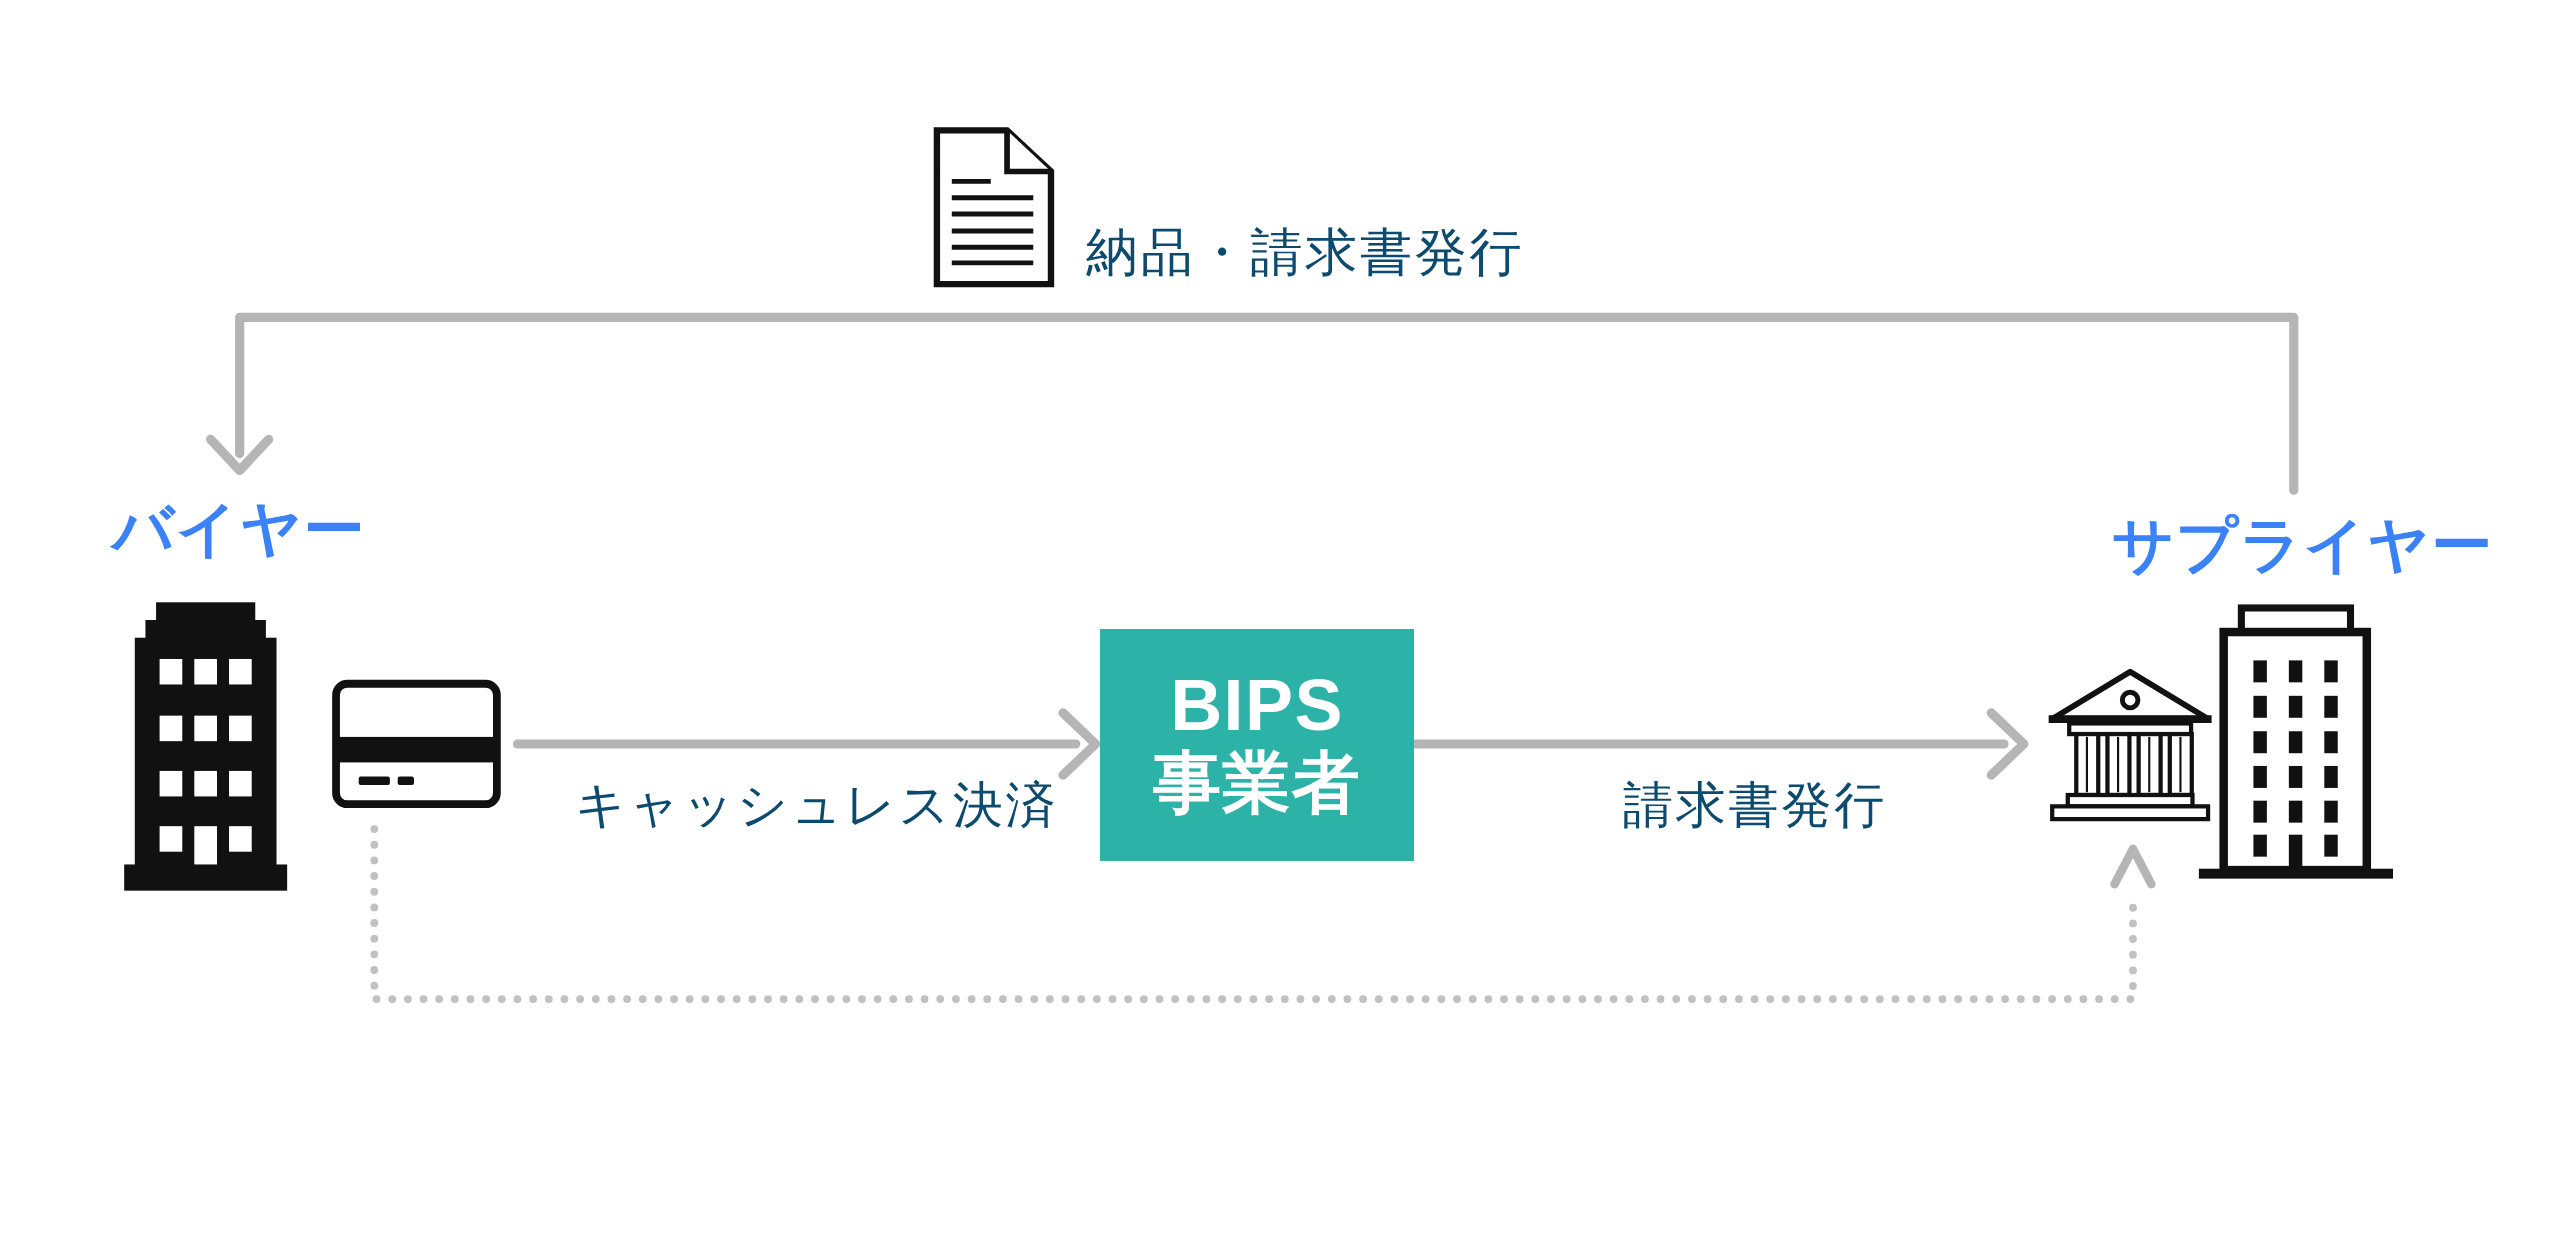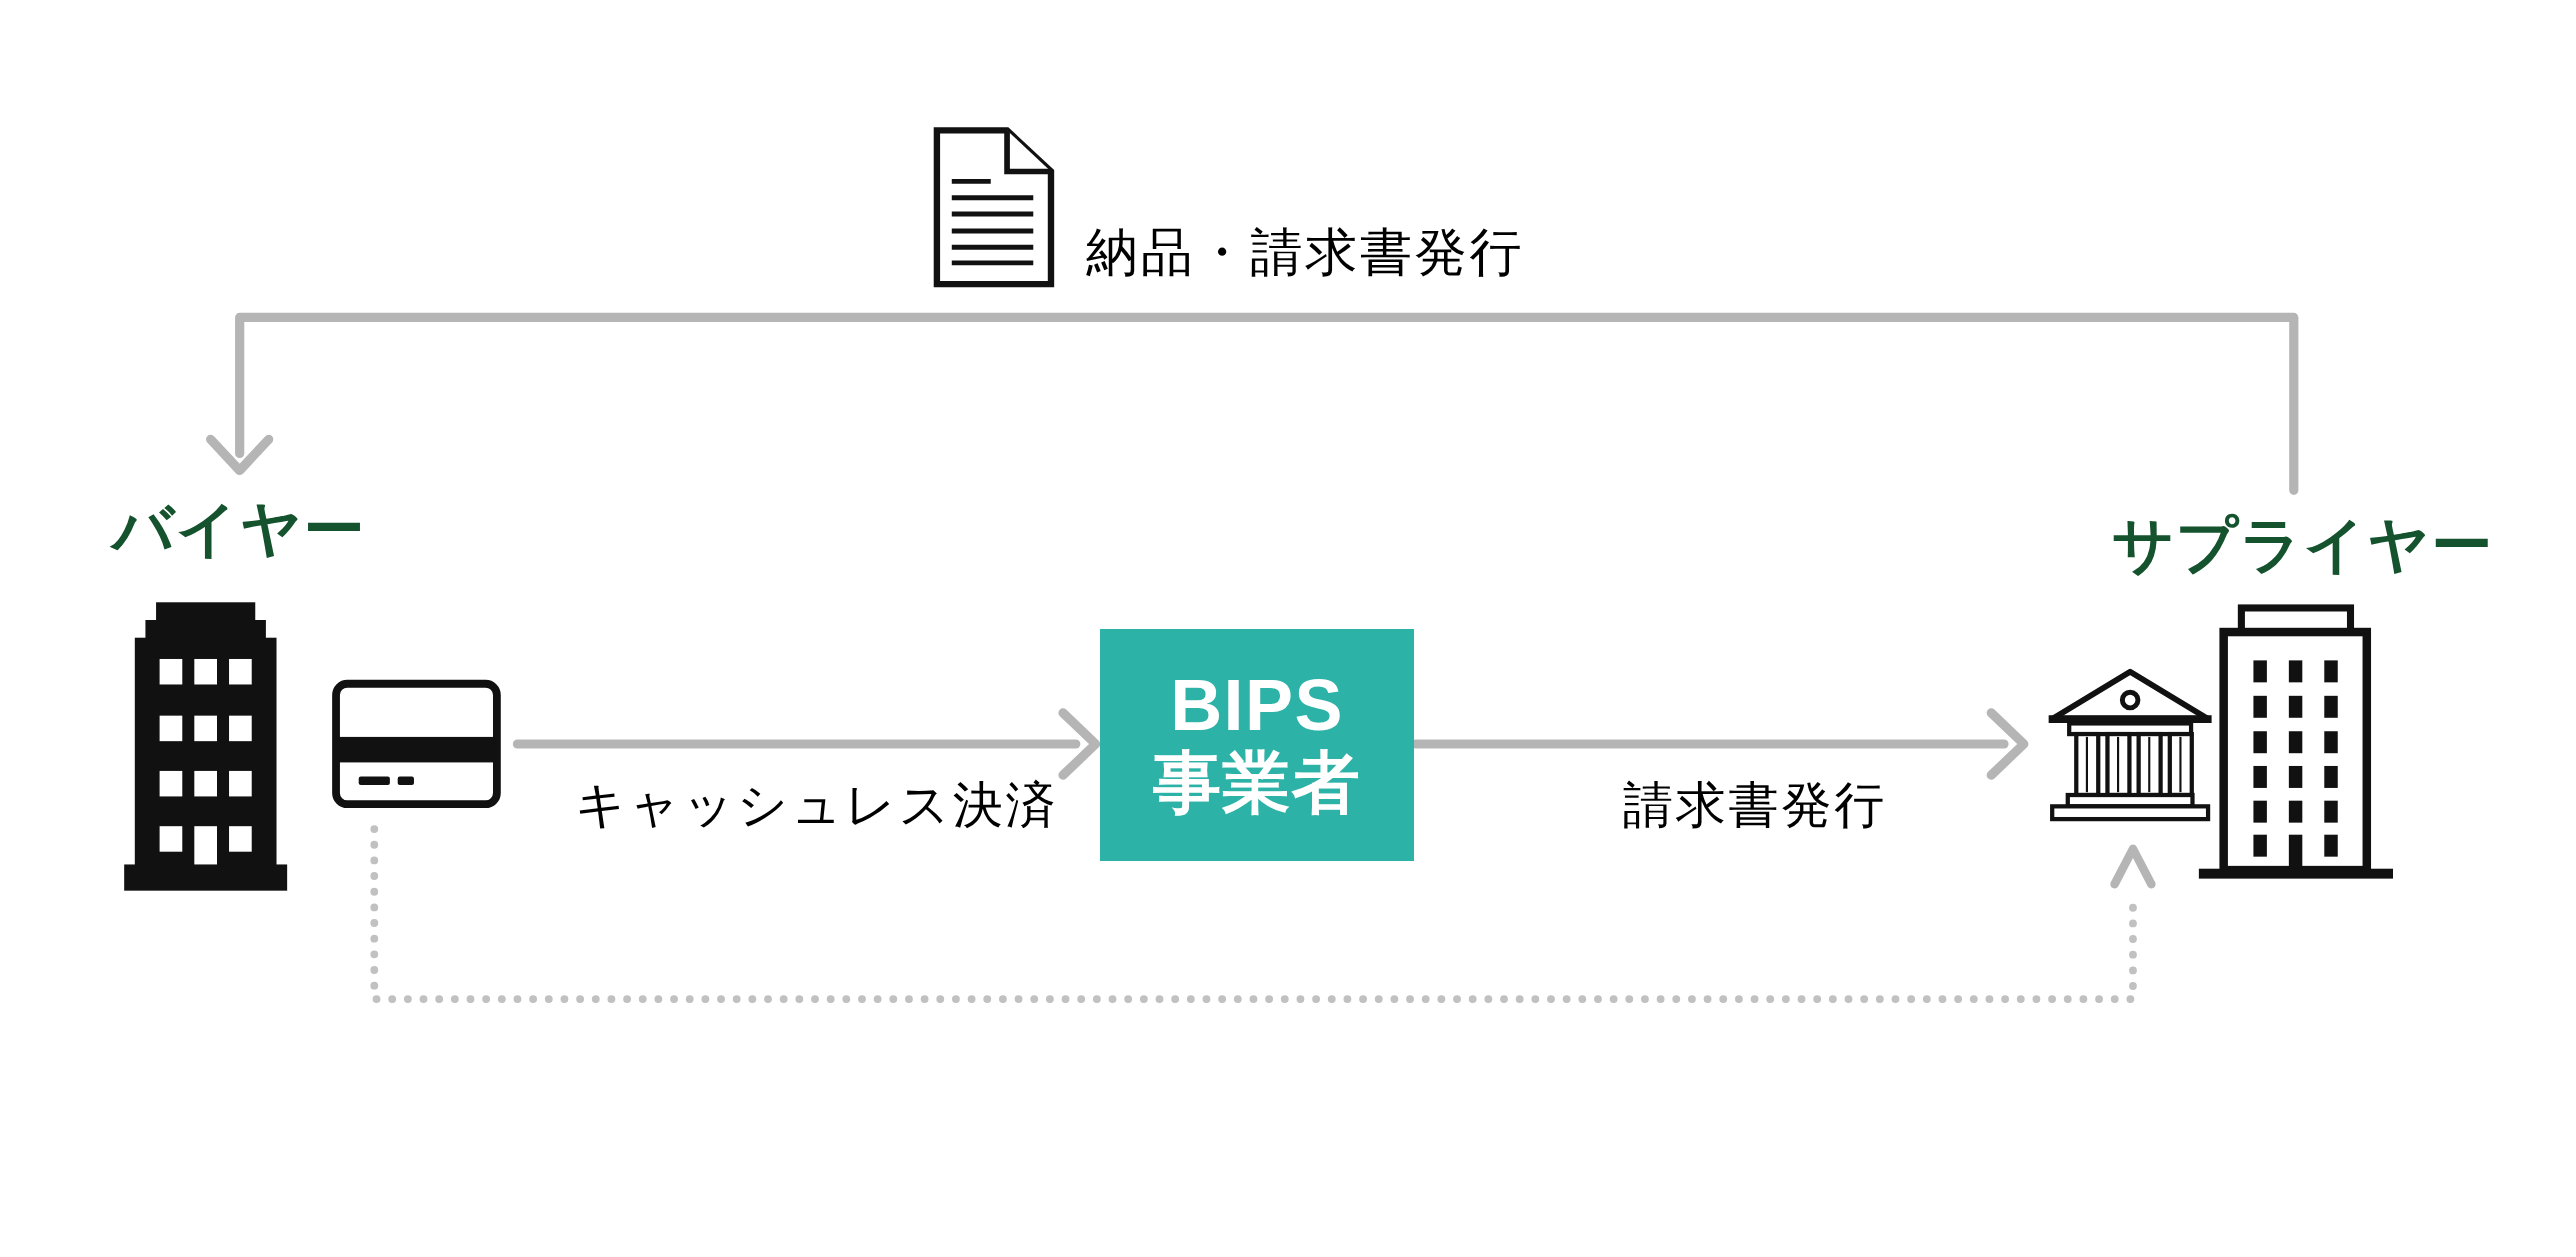--- a/index.html
+++ b/index.html
@@ -11,29 +11,29 @@
     overflow: hidden;
     font-family: "Liberation Sans", sans-serif;
   }
   .flow-layer {
     position: absolute;
     left: 0; top: 0;
     width: 2576px; height: 1257px;
   }
   .label {
     position: absolute;
-    color: #000000;
+    color: #0c4a6e;
     font-size: 50px;
     letter-spacing: 2.8px;
     white-space: nowrap;
     line-height: 1.1;
   }
   .node-label {
     position: absolute;
-    color: #14532d;
+    color: #3b82f6;
     font-size: 61px;
     font-weight: 700;
     letter-spacing: 1.4px;
     white-space: nowrap;
     line-height: 1.1;
   }
   .bips-box {
     position: absolute;
     left: 1100px; top: 629px;
     width: 314px; height: 232px;

